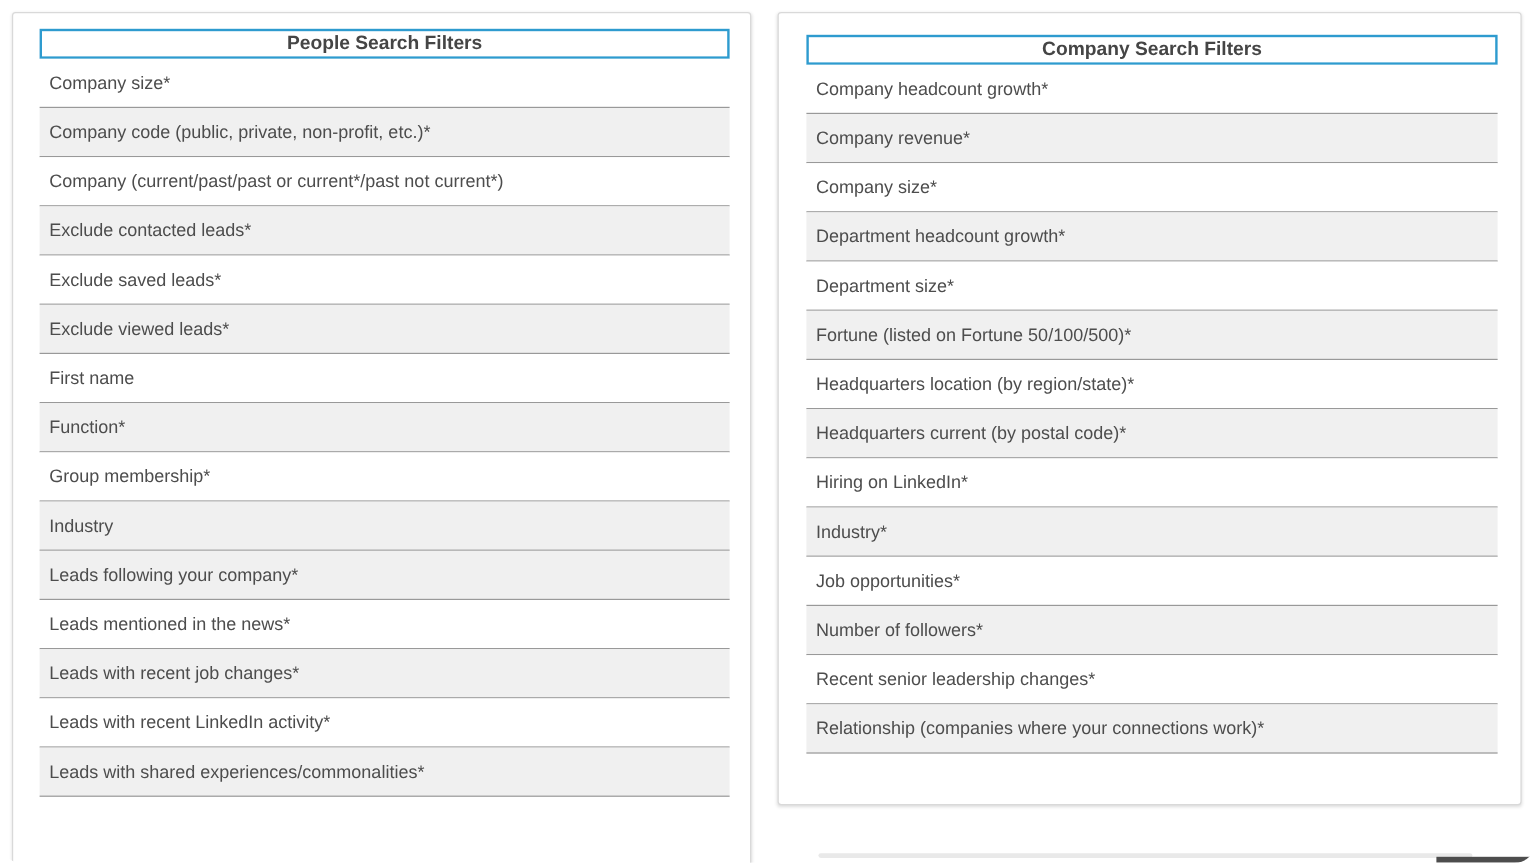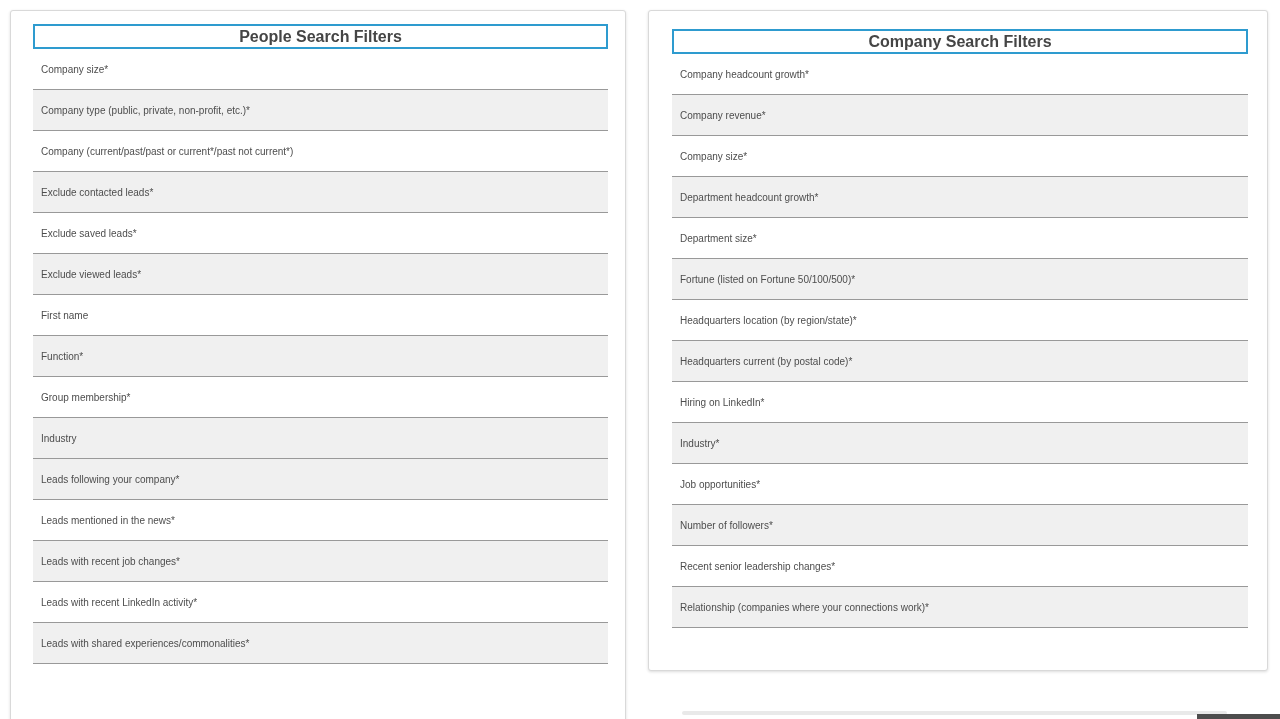--- a/index.html
+++ b/index.html
@@ -9,40 +9,40 @@
     --card-border: #d9d9d9;
     --text: #4d4d4d;
     --header-text: #454545;
     --bottom-bar-light: #e9e9e9;
     --bottom-bar-dark: #4d4d4d;
     --page-bg: #ffffff;
   }
   * { margin:0; padding:0; box-sizing:border-box; }
   html,body { width:1280px; height:719px; overflow:hidden; background:var(--page-bg);
     font-family:"Liberation Sans","DejaVu Sans",sans-serif; }
-  .page { position:relative; width:1280px; height:719px; background:var(--page-bg); overflow:hidden; }
+  .page { position:relative; width:1280px; height:719px; background:var(--page-bg); overflow:hidden;border-radius:18px; }
 
   .card {
     position:absolute; top:10px; background:#fff;
     border:1px solid var(--card-border); border-radius:3px;
     box-shadow:0 1px 3px rgba(0,0,0,0.14);
   }
   .card-left  { left:10px;  width:616px; height:760px; padding:13px 17px 20px 22px; }
   .card-right { left:648px; width:620px; height:661px; padding:18px 19px 20px 23px; }
 
   .table-header {
     border:2px solid var(--header-border);
     height:25px; display:flex; align-items:center; justify-content:center;
     font-size:16px; font-weight:700; color:var(--header-text);
     background:#fff;
   }
   .rows { width:100%; }
   .row {
     height:41px; display:flex; align-items:center;
-    padding-left:8px; font-size:10px; color:var(--text);
+    padding-left:8px; font-size:15px; color:var(--text);
     border-bottom:1px solid var(--row-border);
     background:#fff;
   }
   .row.even { background:var(--row-stripe); }
 
   .bottom-bar-light {
     position:absolute; left:682px; top:711px; width:545px; height:4px;
     background:var(--bottom-bar-light); border-radius:2px;
   }
   .bottom-bar-dark {
@@ -55,21 +55,21 @@
 
 <div class="page">
 
   <div class="card card-left">
     <div class="table-header">People Search Filters</div>
     <div class="rows">
         <div class="row odd">
           <span>Company size*</span>
         </div>
         <div class="row even">
-          <span>Company type (public, private, non-profit, etc.)*</span>
+          <span>Company code (public, private, non-profit, etc.)*</span>
         </div>
         <div class="row odd">
           <span>Company (current/past/past or current*/past not current*)</span>
         </div>
         <div class="row even">
           <span>Exclude contacted leads*</span>
         </div>
         <div class="row odd">
           <span>Exclude saved leads*</span>
         </div>

